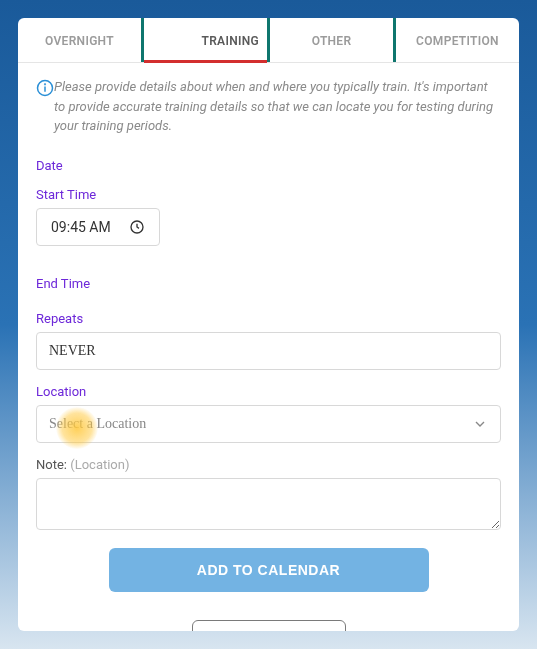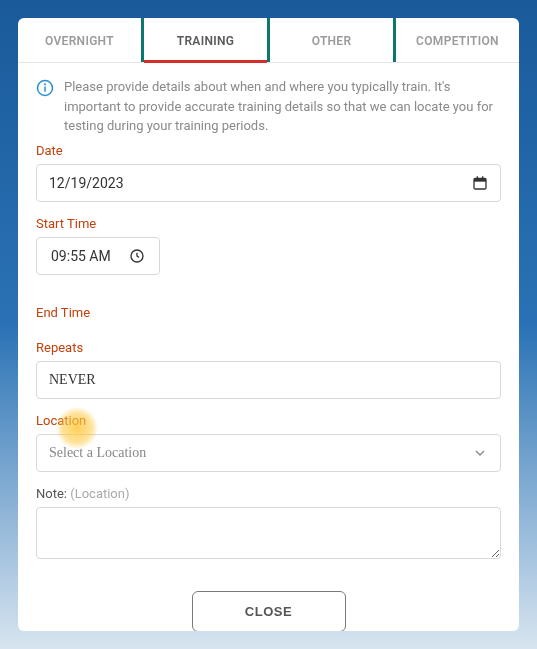--- a/index.html
+++ b/index.html
@@ -32,52 +32,53 @@
       font-weight: 600;
       color: #9b9b9b;
       letter-spacing: 0.3px;
       border-right: 3px solid #0f766e;
       cursor: pointer;
       position: relative;
     }
     .tab:last-child { border-right: none; }
     .tab.active {
       color: #5a5a5a;
+      text-align: right;
     }
     .tab.active::after {
       content: "";
       position: absolute;
       left: 0; right: 0; bottom: -1px;
       height: 3px;
       background: #d32f2f;
     }
     .content {
       padding: 14px 18px 18px;
       flex: 1;
       overflow-y: auto;
     }
     .info-row {
       display: flex;
-      gap: 10px;
-      margin-bottom: 7px;
+      margin-bottom: 22px;
+      font-style: italic;
     }
     .info-icon {
       flex-shrink: 0;
       width: 18px;
       height: 18px;
       margin-top: 2px;
     }
     .info-text {
       font-size: 13px;
       line-height: 1.5;
       color: #8a8a8a;
     }
     .label {
       font-size: 13px;
-      color: #c2410c;
+      color: #6d28d9;
       margin-bottom: 6px;
       display: block;
     }
     .field {
       margin-bottom: 14px;
     }
     .input, .select-box {
       width: 100%;
       border: 1px solid #d8d8d8;
       border-radius: 4px;
@@ -202,38 +203,27 @@
             <circle cx="12" cy="12" r="10"></circle>
             <line x1="12" y1="10" x2="12" y2="17"></line>
             <circle cx="12" cy="7" r="0.5" fill="#2a8fd6"></circle>
           </svg>
       </span>
       <div class="info-text">Please provide details about when and where you typically train. It's important to provide accurate training details so that we can locate you for testing during your training periods.</div>
     </div>
 
     <div class="field">
       <label class="label">Date</label>
-      <div class="date-input">
-        <span>12/19/2023</span>
-        <span class="cal-icon">
-          <svg viewBox="0 0 24 24" fill="#333">
-              <rect x="3" y="5" width="18" height="16" rx="2" fill="none" stroke="#333" stroke-width="2"></rect>
-              <rect x="3" y="5" width="18" height="5" fill="#333"></rect>
-              <line x1="8" y1="2" x2="8" y2="6" stroke="#333" stroke-width="2"></line>
-              <line x1="16" y1="2" x2="16" y2="6" stroke="#333" stroke-width="2"></line>
-            </svg>
-        </span>
-      </div>
     </div>
 
     <div class="time-row">
       <div class="time-col">
         <label class="label">Start Time</label>
         <div class="time-input">
-          <span>09:55 AM</span>
+          <span>09:45 AM</span>
           <span class="clock-icon">
             <svg viewBox="0 0 24 24" fill="none" stroke="#333" stroke-width="2">
                 <circle cx="12" cy="12" r="9"></circle>
                 <polyline points="12 7 12 12 15 14"></polyline>
               </svg>
           </span>
         </div>
       </div>
       <div class="time-col">
         <label class="label">End Time</label>
@@ -257,20 +247,21 @@
       </div>
     </div>
 
     <div class="field">
       <div class="note-label">
         <span>Note:</span> <span class="note-optional">(Location)</span>
       </div>
       <textarea class="textarea" style=""></textarea>
     </div>
 
+    <button class="btn-primary">ADD TO CALENDAR</button>
 
     <div class="btn-row">
       <button class="btn-secondary">CLOSE</button>
     </div>
   </div>
 </div>
 
 <div class="highlight"></div>
 
 </body></html>

